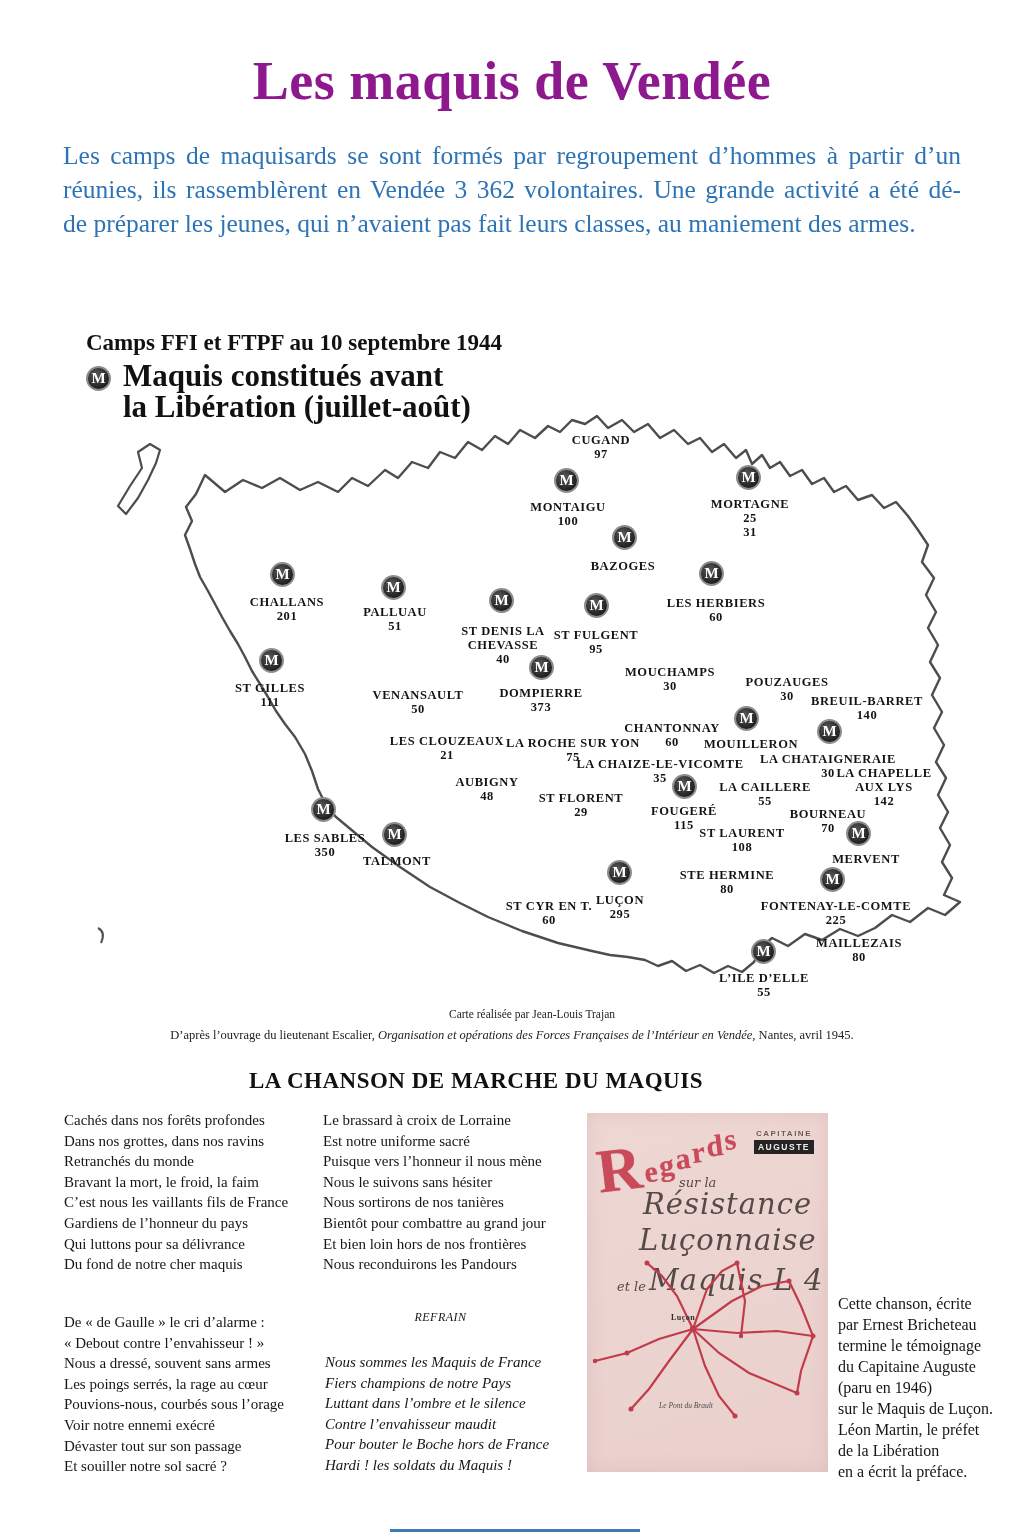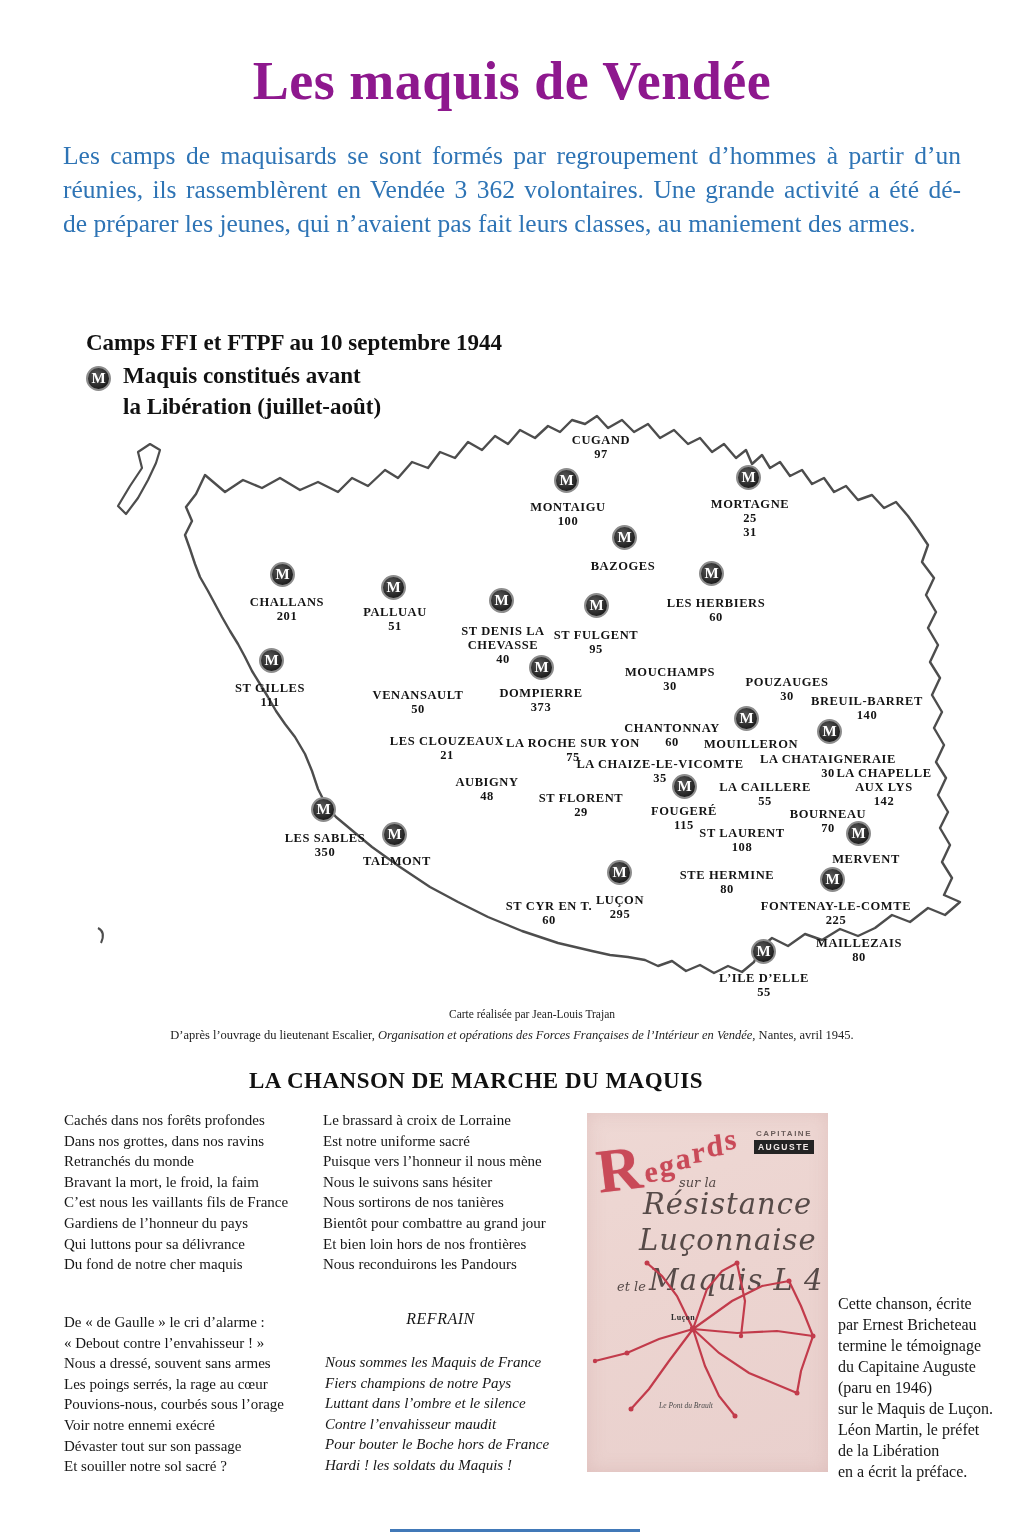--- a/index.html
+++ b/index.html
@@ -11,21 +11,21 @@
   .page-title{left:0;top:50px;width:1024px;text-align:center;
     font-size:54px;font-weight:bold;color:#8e188e;letter-spacing:0.5px;}
   .intro{left:63px;top:139px;width:898px;color:#2e74b5;font-size:25.5px;}
   .intro .ln{line-height:34px;text-align:justify;text-align-last:justify;}
   .intro .ln:last-child{text-align-last:left;}
 
   
   .legend{left:86px;top:328px;}
   .legend-title{font-size:23px;font-weight:bold;line-height:30px;}
   .legend-row{display:flex;align-items:flex-start;margin-top:2px;}
-  .legend-text{font-size:23px;font-weight:bold;line-height:31px;margin-left:12px;}
+  .legend-text{font-size:31px;font-weight:bold;line-height:31px;margin-left:12px;}
   .med{width:25px;height:25px;border-radius:50%;box-sizing:border-box;
     background:radial-gradient(circle at 40% 35%, #5a5a5a, #1c1c1c 75%);
     border:2px solid #8d8d8d;color:#fff;display:flex;align-items:center;justify-content:center;
     font-family:"Liberation Serif",serif;font-weight:bold;font-size:15px;position:absolute;}
   .med-inline{position:static;flex:0 0 25px;margin-top:6px;}
 
   
   #map-layer{left:0;top:0;width:1024px;height:1536px;pointer-events:none;}
   .mk{position:absolute;width:190px;text-align:center;
       font-weight:bold;font-size:12.5px;letter-spacing:0.6px;line-height:14px;color:#141414;}
@@ -38,21 +38,21 @@
   .cap2 .it{font-style:italic;}
 
   
   .song-heading{left:0;top:1068px;width:952px;text-align:center;
     font-size:23px;font-weight:bold;letter-spacing:0.5px;}
   .stanza{font-size:15px;line-height:20.6px;color:#161616;}
   .stanza1{left:64px;top:1110px;width:255px;}
   .stanza2{left:323px;top:1110px;width:255px;}
   .stanza3{left:64px;top:1312px;width:255px;}
   .refrain-label{left:323px;top:1310px;width:235px;text-align:center;
-    font-style:italic;font-size:16px;letter-spacing:0.5px;color:#161616;}
+    font-style:italic;font-size:12px;letter-spacing:0.5px;color:#161616;}
   .refrain{left:325px;top:1352px;width:255px;font-style:italic;}
 
   
   .cover{left:587px;top:1113px;width:241px;height:359px;
     background:linear-gradient(160deg,#eed8d4 0%,#ecd4d0 45%,#e9d0cd 100%);
     box-shadow:inset 0 0 18px rgba(190,140,140,0.25);overflow:hidden;}
   .regards{position:absolute;left:10px;top:30px;transform:rotate(-7deg);
     color:#c94a58;font-weight:bold;letter-spacing:2px;
     font-family:"Liberation Serif",serif;text-shadow:0 0 1px #d98a93;}
   .regards span{display:inline-block;font-size:30px;}

